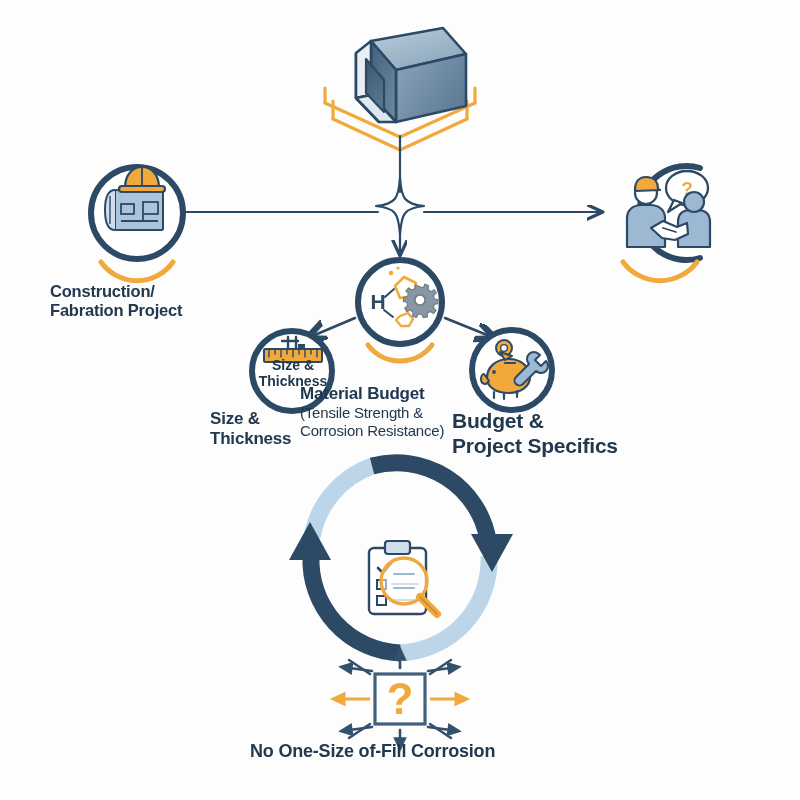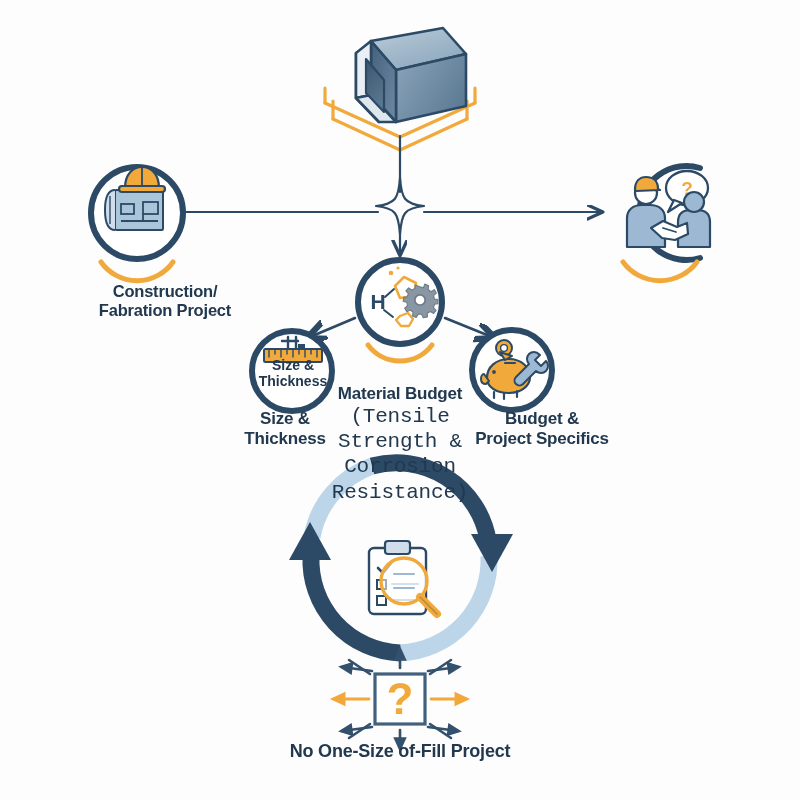--- a/index.html
+++ b/index.html
@@ -23,21 +23,21 @@
   }
   .layer-svg {
     position: absolute;
     left: 0;
     top: 0;
     width: 800px;
     height: 800px;
   }
   .lbl {
     position: absolute;
-    text-align: center;
+    text-align: left;
     font-family: "Liberation Sans", sans-serif;
     color: #21384f;
     font-weight: 700;
     line-height: 1.18;
     white-space: pre-line;
     letter-spacing: -0.2px;
   }
   #label-construction {
     left: 50px; top: 282px; width: 230px;
     font-size: 16.5px;
@@ -45,32 +45,31 @@
   #label-consult {
     left: 545px; top: 281px; width: 250px;
     font-size: 17px;
   }
   #label-material {
     left: 300px; top: 364px; width: 200px;
     font-size: 17px;
   }
   #label-material .mg-sub {
     display: block;
-    font-size: 21px;
+    font-size: 15px;
     font-weight: 400;
     line-height: 1.2;
-    font-family: Liberation Mono, monospace;
   }
   #label-size {
     left: 210px; top: 409px; width: 150px;
     font-size: 17px;
   }
   #label-budget {
     left: 452px; top: 409px; width: 180px;
-    font-size: 17px;
+    font-size: 21px;
   }
   #label-evaluate {
     left: 330px; top: 480px; width: 160px;
     font-size: 16.5px;
     line-height: 1.22;
   }
   #label-nosize {
     left: 250px; top: 741px; width: 300px;
     font-size: 18px;
   }
@@ -362,15 +361,15 @@
   <div id="circle-size-inner-text">Size &amp;
 Thickness</div>
 
   <div class="lbl" id="label-size">Size &amp;
 Thickness</div>
 
   <div class="lbl" id="label-budget">Budget &amp;
 Project Specifics</div>
 
 
-  <div class="lbl" id="label-nosize">No One-Size of-Fill Project</div>
+  <div class="lbl" id="label-nosize">No One-Size of-Fill Corrosion</div>
 
 </div>
 
 </body></html>

